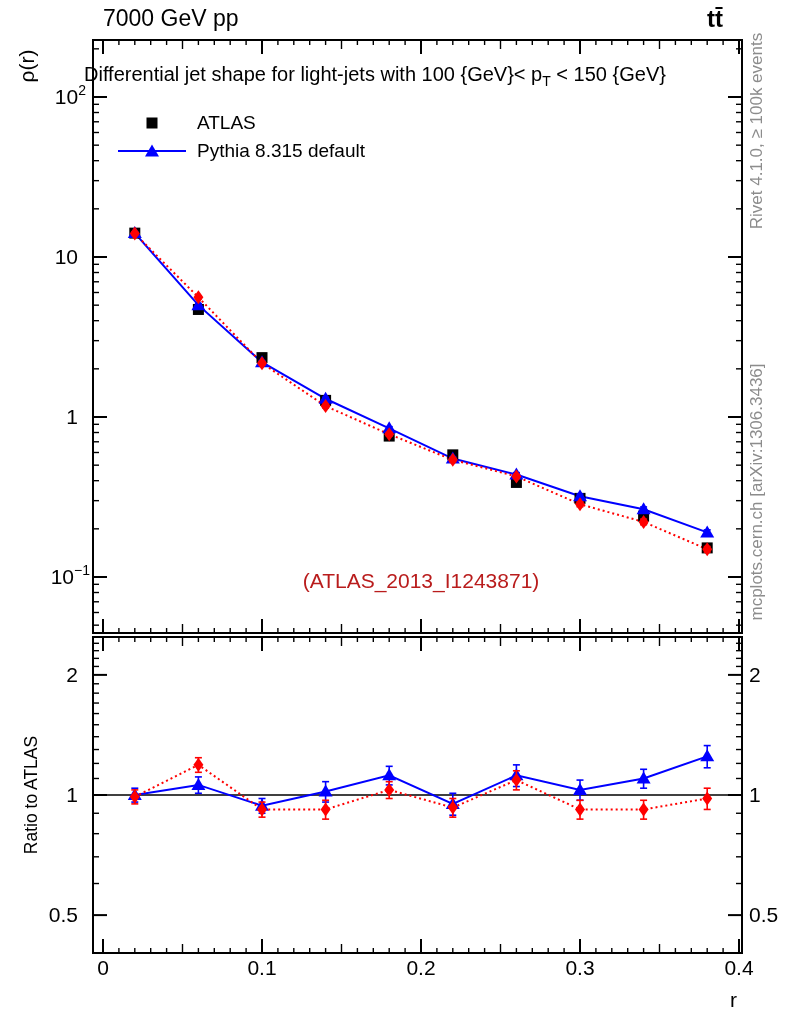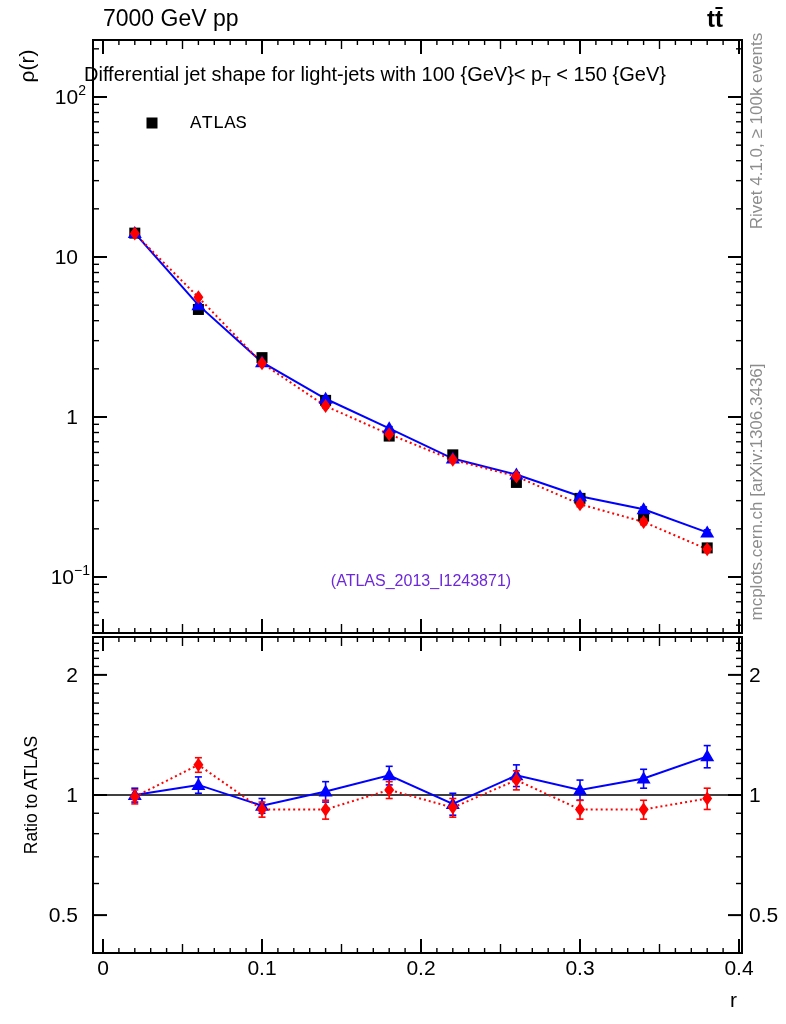--- a/index.html
+++ b/index.html
@@ -8,22 +8,22 @@
   #chart-svg{position:absolute;left:0;top:0;}
   .lbl{position:absolute;white-space:nowrap;}
   .vtext{position:absolute;white-space:nowrap;transform:translate(-50%,-50%) rotate(-90deg);}
   .top-left{left:103px;top:5px;font-size:23px;text-align:center;}
   .top-right{left:707px;top:5px;font-size:24px;font-weight:bold;}
   .main-title{left:84px;top:63px;font-size:20px;text-align:right;}
   .main-title sub{font-size:14px;}
   .legend{position:absolute;left:116px;top:109px;}
   .legend-row{display:flex;align-items:center;height:28px;}
   .legend-row .lm{width:72px;height:16px;flex:none;}
-  .legend-row .lt{font-size:19px;margin-left:2px;font-family:Liberation Mono, monospace;}
-  .watermark{left:421px;top:581px;transform:translate(-50%,-50%);font-size:16px;color:#6d28d9;}
+  .legend-row .lt{font-size:19px;margin-left:9px;}
+  .watermark{left:421px;top:581px;transform:translate(-50%,-50%);font-size:21px;color:#b91c1c;}
   .note{font-size:17px;color:#8c8c8c;}
   .ratio-ylab{font-size:17.5px;}
   .ylab-main{font-size:21px;}
   .xlab{left:730px;top:988px;font-size:21px;}
 </style>
 </head>
 <body>
 
 <div id="canvas">
 
@@ -567,20 +567,27 @@
 
   <div class="lbl main-title"><span>Differential jet shape for light-jets with 100 {GeV}&lt; p</span><sub>T</sub><span> &lt; 150 {GeV}</span></div>
 
   <div class="legend">
     <div class="legend-row">
       <svg class="lm" viewBox="0 0 72 16">
           <rect class="lm-sq" x="30.5" y="2.5" width="11" height="11" fill="#000000"></rect>
         </svg>
       <span class="lt">ATLAS</span>
     </div>
+    <div class="legend-row">
+      <svg class="lm" viewBox="0 0 72 16">
+          <line class="lm-ln" x1="2" y1="8" x2="70" y2="8" stroke-width="2" stroke="#0000ff"></line>
+          <path class="lm-shape" d="M29 13.5 L43 13.5 L36 1.5 Z" fill="#0000ff"></path>
+        </svg>
+      <span class="lt">Pythia 8.315 default</span>
+    </div>
   </div>
 
   <div class="lbl watermark">(ATLAS_2013_I1243871)</div>
 
   <div class="vtext note" style="left:757px;top:131px;">Rivet 4.1.0, ≥ 100k events</div>
   <div class="vtext note" style="left:757px;top:492px;">mcplots.cern.ch [arXiv:1306.3436]</div>
 
   <div class="vtext ratio-ylab" style="left:31px;top:795px;">Ratio to ATLAS</div>
 
   <div class="lbl xlab">r</div>

